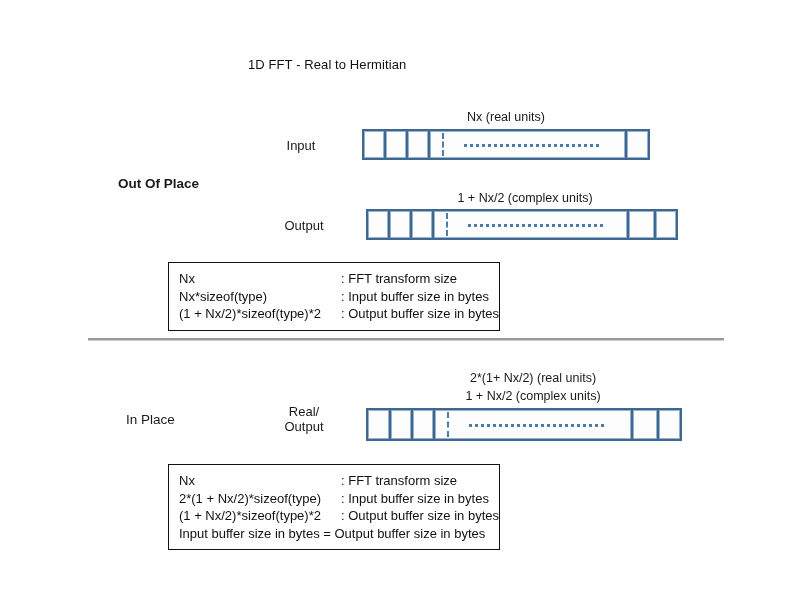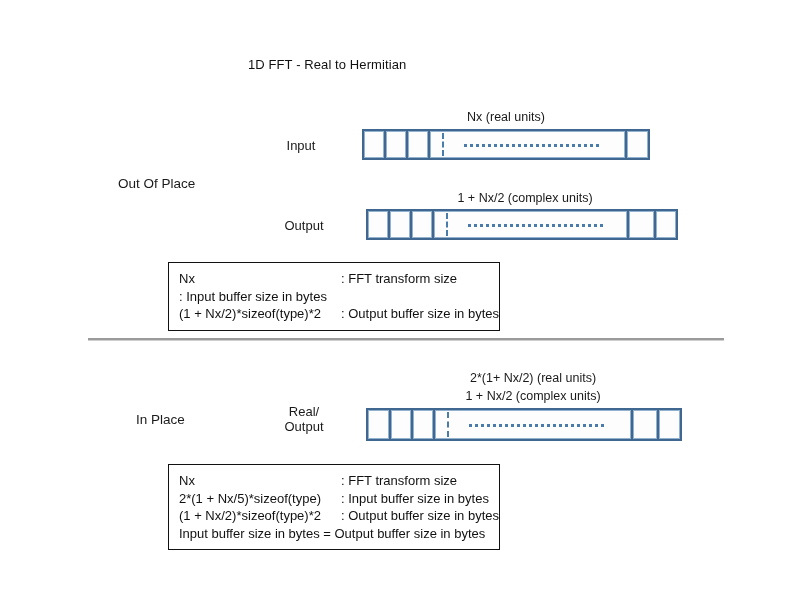--- a/index.html
+++ b/index.html
@@ -112,21 +112,21 @@
     height: 2px;
     background: #9a9a9a;
     box-shadow: 0 1px 0 0 #cfcfcf;
   }
 </style>
 </head>
 <body>
 
 <div id="page-title">1D FFT - Real to Hermitian</div>
 
-<div class="side-label" style="left:118px; top:176px;">Out Of Place</div>
+<div class="side-label" style="left:118px; top:176px;font-weight:bold;">Out Of Place</div>
 
 <div class="cap" style="left:362px; top:110px; width:288px;">Nx (real units)</div>
 
 <div class="row-label" style="left:262px; top:138px; width:78px;">Input</div>
 
 <div class="bar" id="bar-input" style="left:362px; top:129px; width:288px; height:31px;">
   <div class="div" style="left:20px;"></div>
   <div class="div" style="left:42px;"></div>
   <div class="div" style="left:64px;"></div>
   <div class="div dashed" style="left:78px;"></div>
@@ -147,31 +147,32 @@
   <div class="div" style="left:286px;"></div>
   <div class="dots" style="left:100px; width:136px;"></div>
 </div>
 
 <div class="legend" id="legend-out-of-place" style="left:168px; top:262px; width:332px;">
   <div class="lrow">
     <span class="lhs">Nx</span>
     <span class="rhs">: FFT transform size</span>
   </div>
   <div class="lrow">
+    <span class="lhs">Nx*sizeof(type)</span>
     <span class="rhs">: Input buffer size in bytes</span>
   </div>
   <div class="lrow">
     <span class="lhs">(1 + Nx/2)*sizeof(type)*2</span>
     <span class="rhs">: Output buffer size in bytes</span>
   </div>
 </div>
 
 <div id="section-divider"></div>
 
-<div class="side-label" style="left:136px; top:412px;">In Place</div>
+<div class="side-label" style="left:126px; top:412px;">In Place</div>
 
 <div class="cap" style="left:418px; top:371px; width:230px;">2*(1+ Nx/2) (real units)</div>
 <div class="cap" style="left:418px; top:389px; width:230px;">1 + Nx/2 (complex units)</div>
 
 <div class="row-label" style="left:262px; top:404px; width:84px;">
   <span class="l1">Real/</span>
   <span class="l2">Output</span>
 </div>
 
 <div class="bar" id="bar-inplace" style="left:366px; top:408px; width:316px; height:33px;">
@@ -183,21 +184,21 @@
   <div class="div" style="left:289px;"></div>
   <div class="dots" style="left:101px; width:136px;"></div>
 </div>
 
 <div class="legend" id="legend-in-place" style="left:168px; top:464px; width:332px;">
   <div class="lrow">
     <span class="lhs">Nx</span>
     <span class="rhs">: FFT transform size</span>
   </div>
   <div class="lrow">
-    <span class="lhs">2*(1 + Nx/5)*sizeof(type)</span>
+    <span class="lhs">2*(1 + Nx/2)*sizeof(type)</span>
     <span class="rhs">: Input buffer size in bytes</span>
   </div>
   <div class="lrow">
     <span class="lhs">(1 + Nx/2)*sizeof(type)*2</span>
     <span class="rhs">: Output buffer size in bytes</span>
   </div>
   <div class="lrow full">
     <span class="lhs">Input buffer size in bytes = Output buffer size in bytes</span>
     <span class="rhs"></span>
   </div>

